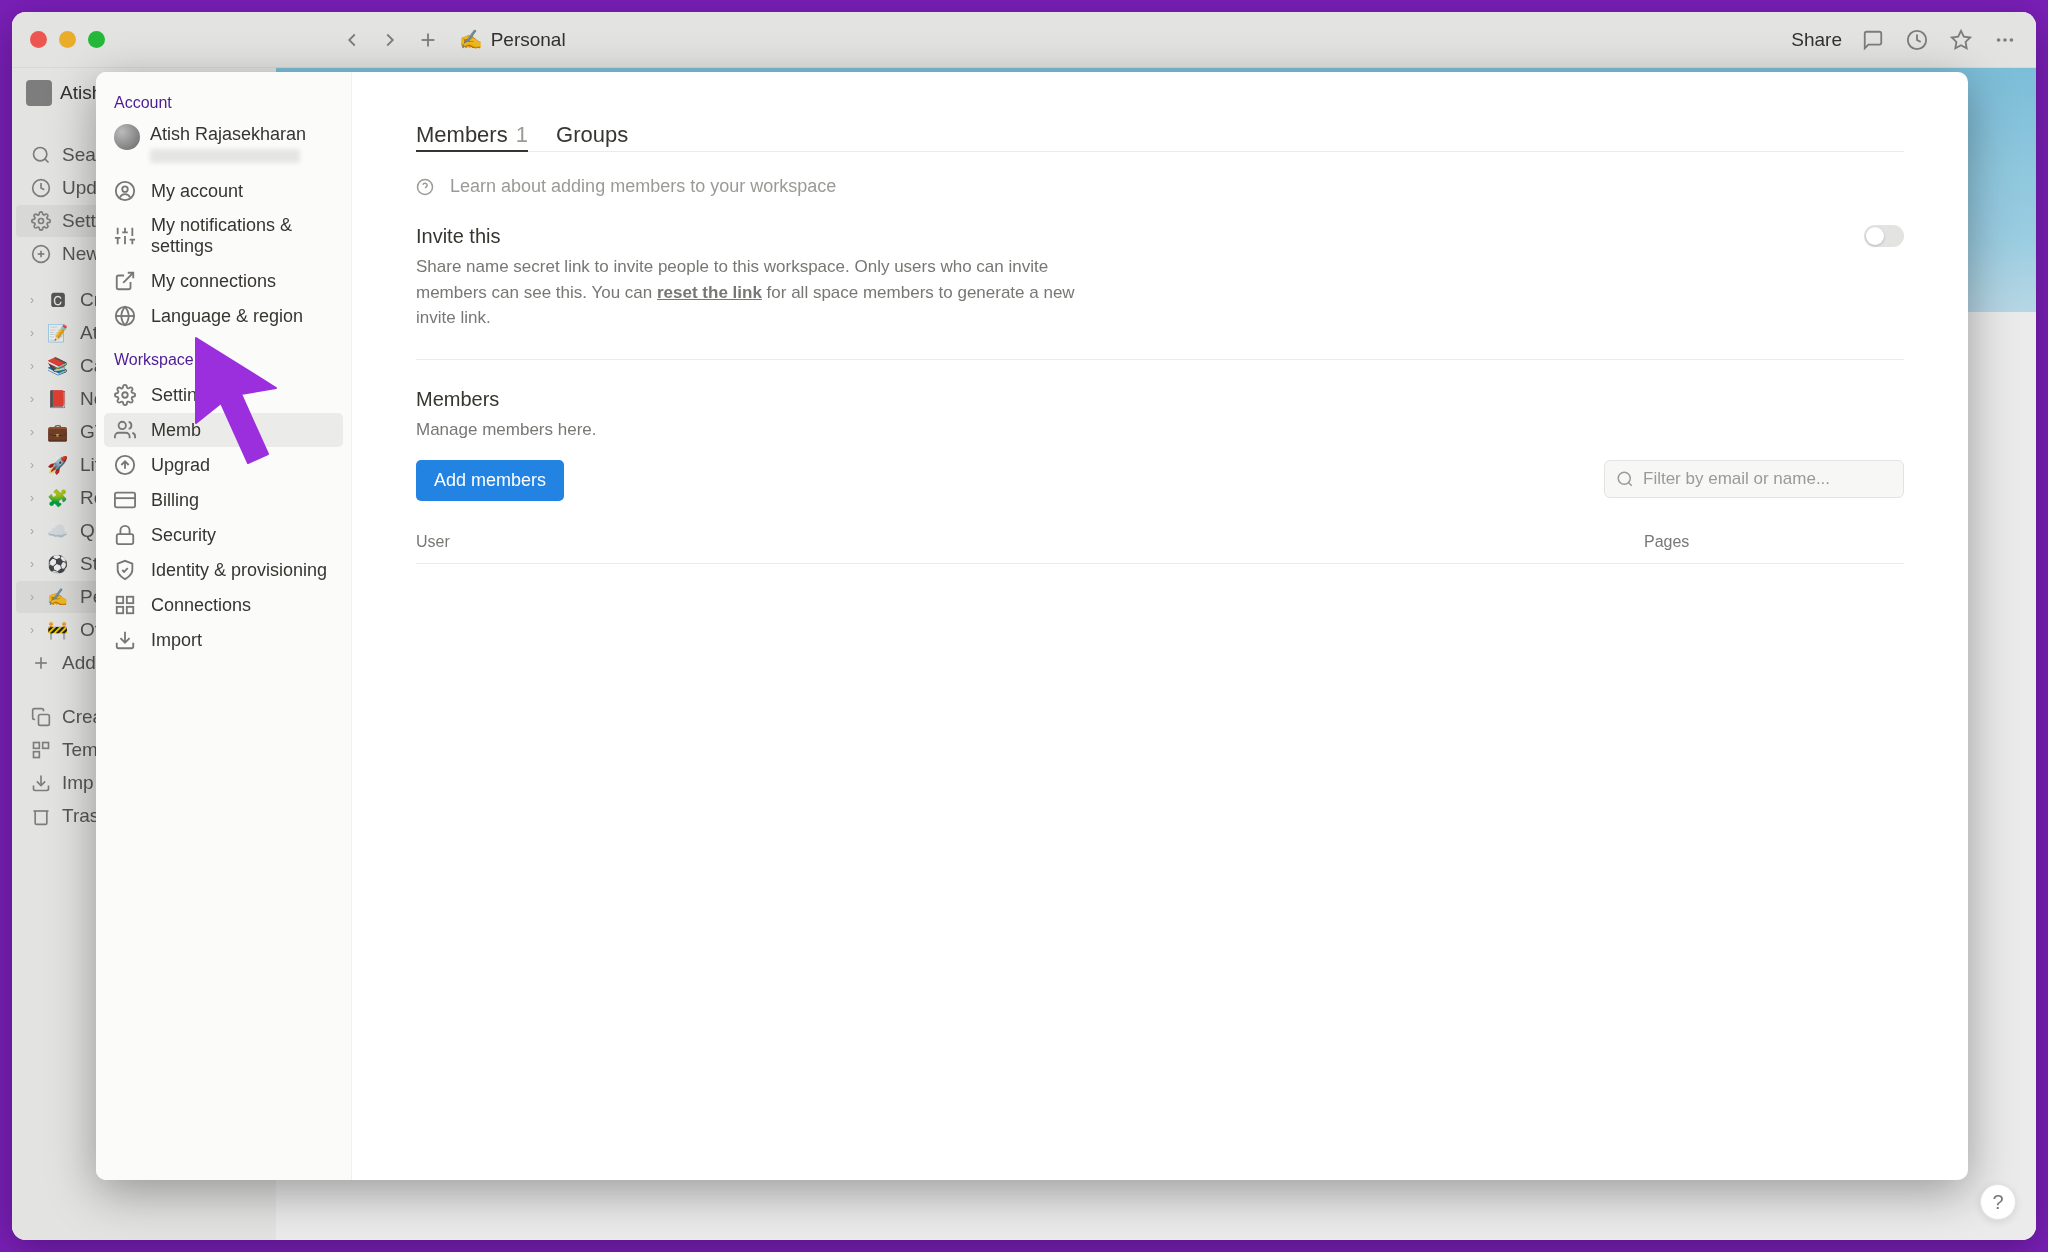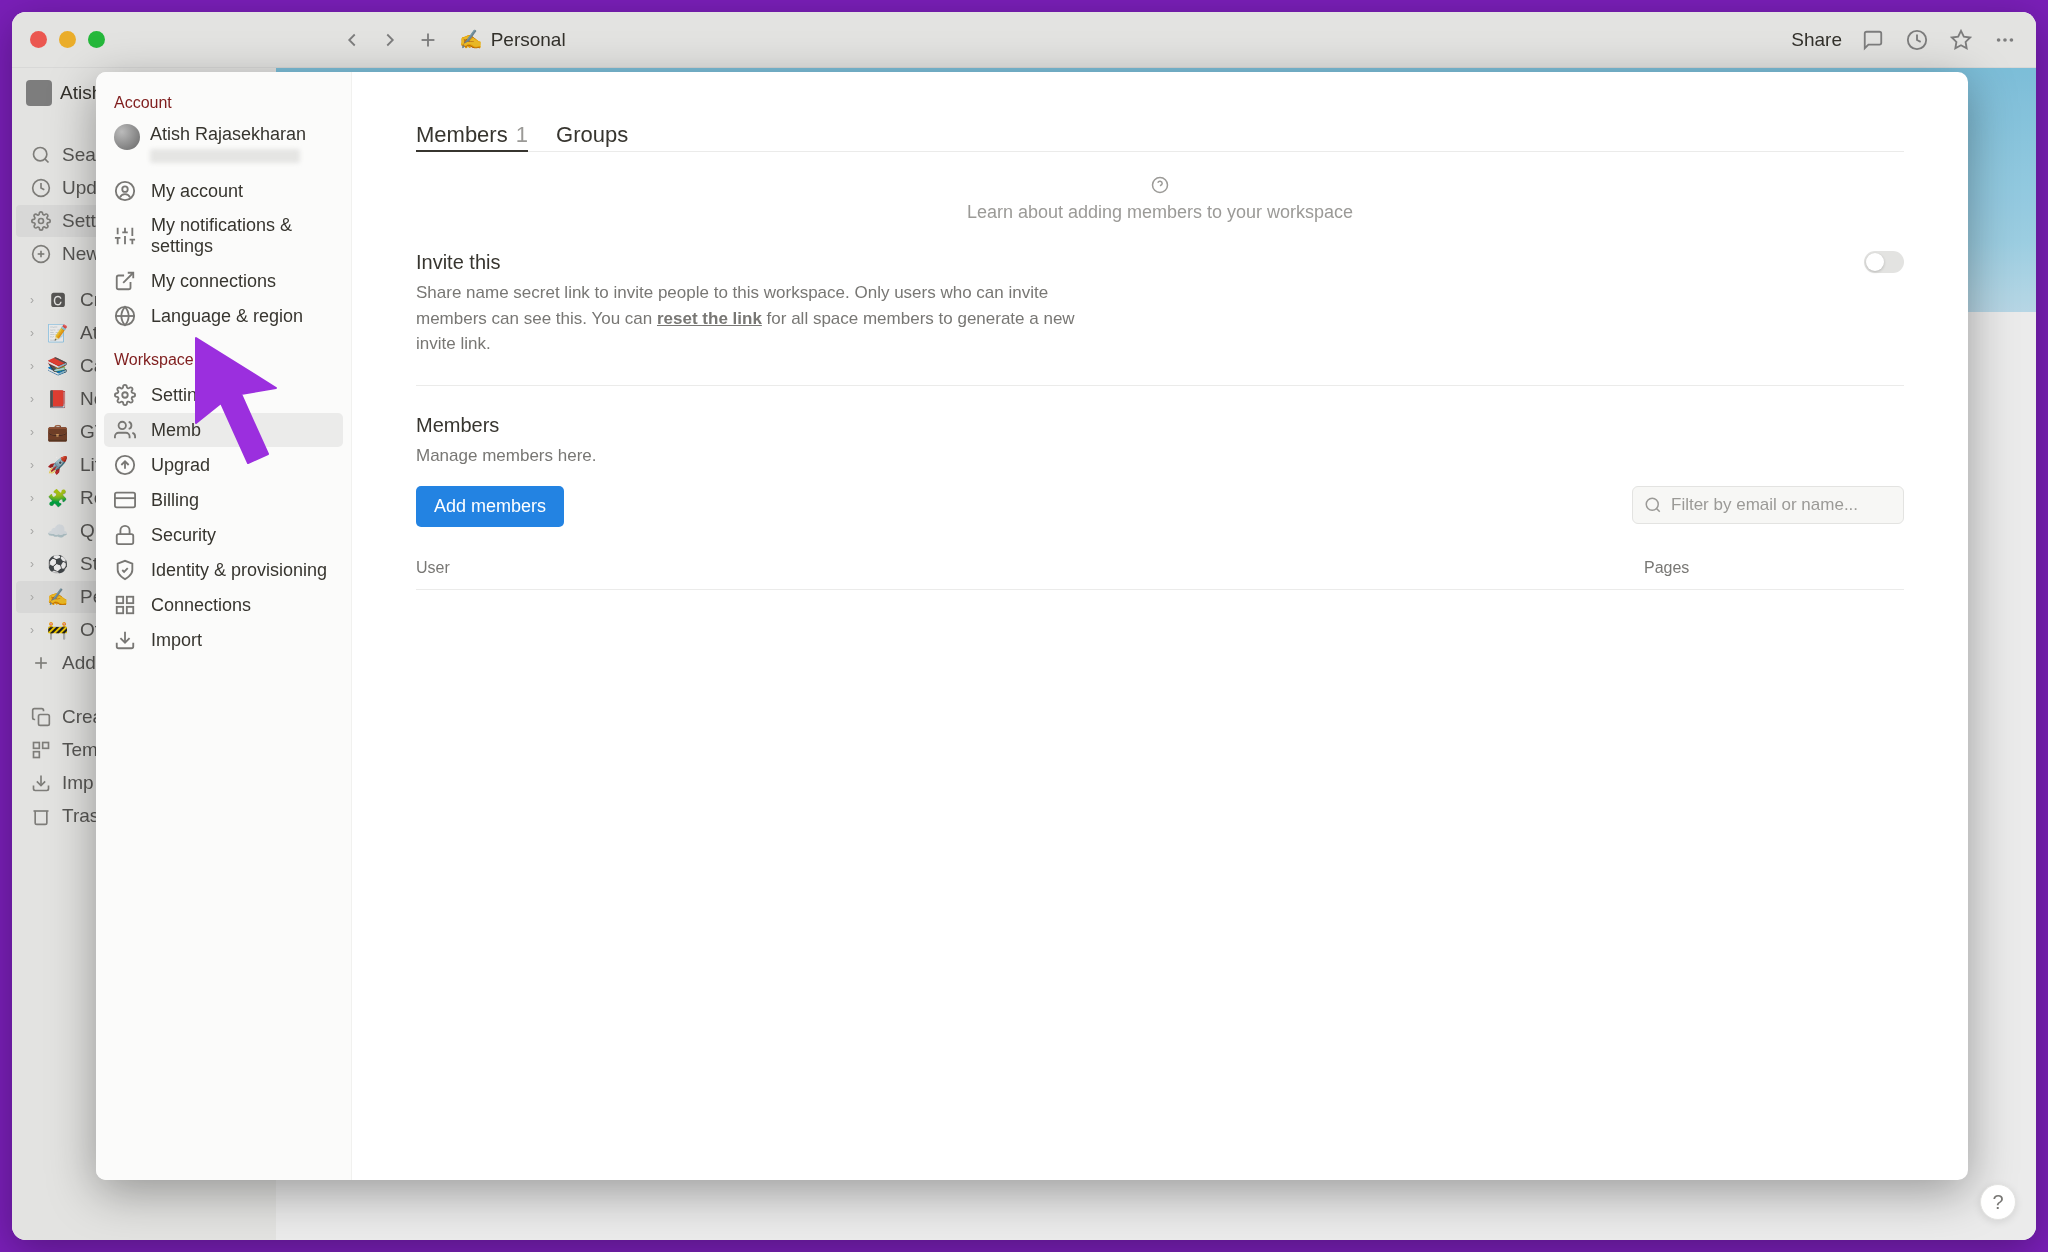--- a/index.html
+++ b/index.html
@@ -30,45 +30,45 @@
 .chev { color:#b4b4b2; font-size:12px; margin-right:2px; }
 .sb-icon { width:22px; color:#898884; display:flex; align-items:center; justify-content:center;}
 .sb-icon svg { width:20px; height:20px; }
 .content { flex:1; background:#fff; position:relative; }
 .cover { height: 244px; background: linear-gradient(180deg,#87ceeb 0%,#a8dff5 70%,#c7e9f9 100%); position:relative; overflow:hidden;}
 .cloud { position:absolute; background:#fff; border-radius:50%; }
 
 
 .modal { position:absolute; top:60px; left:84px; right:68px; bottom:60px; background:#fff; border-radius:10px; box-shadow:0 12px 48px rgba(0,0,0,0.35); display:flex; overflow:hidden; }
 .m-side { width:256px; background:#fbfbfa; border-right:1px solid #f1f1ef; padding:18px 8px; overflow:auto; }
-.m-label { font-size:16px; font-weight:500; color:#7f1d1d; padding:4px 10px 8px; }
+.m-label { font-size:16px; font-weight:500; color:#4c1d95; padding:4px 10px 8px; }
 .m-user { display:flex; align-items:flex-start; gap:10px; padding:4px 10px 10px; }
 .m-user .av { width:26px; height:26px; border-radius:50%; background:#999; flex-shrink:0; background-image: radial-gradient(circle at 30% 30%, #bbb, #666);}
 .m-user .nm { font-size:18px; font-weight:400; color:#37352f; }
 .m-user .em { width:150px; height:14px; background:#e5e5e3; border-radius:3px; margin-top:4px; filter:blur(2px);}
 .m-item { display:flex; align-items:center; gap:15px; padding:6px 10px; border-radius:5px; cursor:pointer; color:#37352f; font-size:18px; margin:1px 0;}
 .m-item.active { background:#ebebea; }
 .m-item svg { width:22px; height:22px; color:#787774; flex-shrink:0;}
 .m-body { flex:1; padding:50px 64px; overflow:auto; }
 .tabs { display:flex; gap:28px; border-bottom:1px solid #ebebea; margin-bottom:24px; }
 .tab { font-size:22px; padding-bottom:3px; cursor:pointer; color:#37352f; position:relative; }
 .tab.active { font-weight:500; }
 .tab.active::after { content:''; position:absolute; bottom:-1px; left:0; right:0; height:2px; background:#37352f; }
 .tab .cnt { color:#9b9a97; font-weight:400; margin-left:2px;}
-.learn { display:flex; align-items:center; gap:8px; color:#9b9a97; font-size:18px; margin-bottom:28px;flex-direction:column;}
+.learn { display:flex; align-items:center; gap:16px; color:#9b9a97; font-size:18px; margin-bottom:28px;}
 .learn svg { width:18px; height:18px; }
 .sect-title { font-size:20px; color:#37352f; margin-bottom:6px; font-weight:500;}
 .sect-desc { font-size:17px; color:#787774; line-height:1.5; margin-bottom:18px;}
 .sect-desc a { color:#787774; text-decoration:underline; cursor:pointer;font-weight:bold;}
 .sect { border-bottom:1px solid #ebebea; padding-bottom:28px; margin-bottom:28px; position:relative;}
 .toggle { position:absolute; top:0; right:0; width:40px; height:22px; background:#e3e3e1; border-radius:20px; cursor:pointer; }
 .toggle::after { content:''; position:absolute; width:18px; height:18px; background:#fff; border-radius:50%; top:2px; left:2px; box-shadow:0 1px 3px rgba(0,0,0,0.2);}
 .add-btn { background:#2383e2; color:#fff; font-size:18px; font-weight:500; border:none; padding:10px 18px; border-radius:5px; cursor:pointer;}
 .filter-wrap { float:right; position:relative;}
-.filter { border:1px solid #e3e3e1; background:#f7f7f5; border-radius:6px; padding:8px 14px 8px 38px; font-size:17px; width:272px; color:#37352f;}
+.filter { border:1px solid #e3e3e1; background:#f7f7f5; border-radius:6px; padding:8px 14px 8px 38px; font-size:17px; width:300px; color:#37352f;}
 .filter::placeholder { color:#9b9a97; }
 .filter-wrap svg { position:absolute; left:12px; top:50%; transform:translateY(-50%); width:18px; height:18px; color:#9b9a97;}
 .tbl-head { display:flex; color:#787774; font-size:16px; padding:12px 0; border-bottom:1px solid #ebebea; margin-top:20px; clear:both;}
 .tbl-row { display:flex; align-items:center; padding:14px 0; border-bottom:1px solid #ebebea; }
 .col-user { flex:1; display:flex; align-items:center; gap:12px;text-align:center;}
 .col-pages { width:260px; }
 .role-sel { color:#37352f; font-size:18px; cursor:pointer; display:flex; align-items:center; gap:6px;}
 .blur-user { display:flex; align-items:center; gap:12px; filter:blur(5px);}
 .blur-user .av { width:36px; height:36px; border-radius:50%; background:#888;}
 .blur-user .tx1 { width:150px; height:16px; background:#777; border-radius:3px; margin-bottom:6px;}

